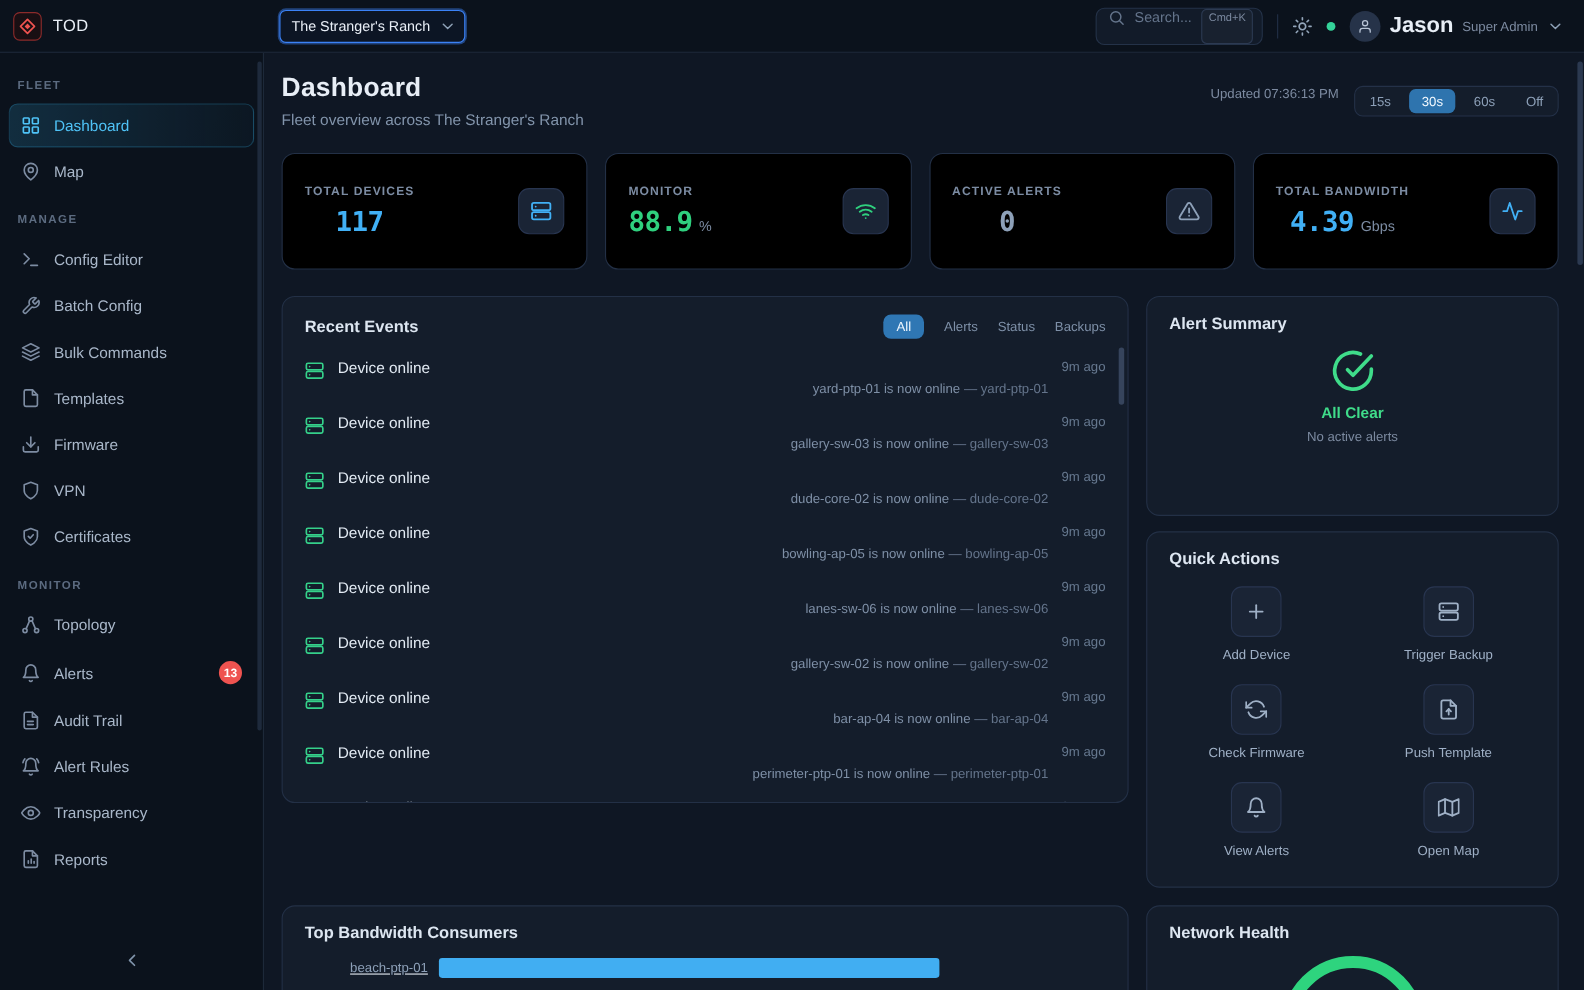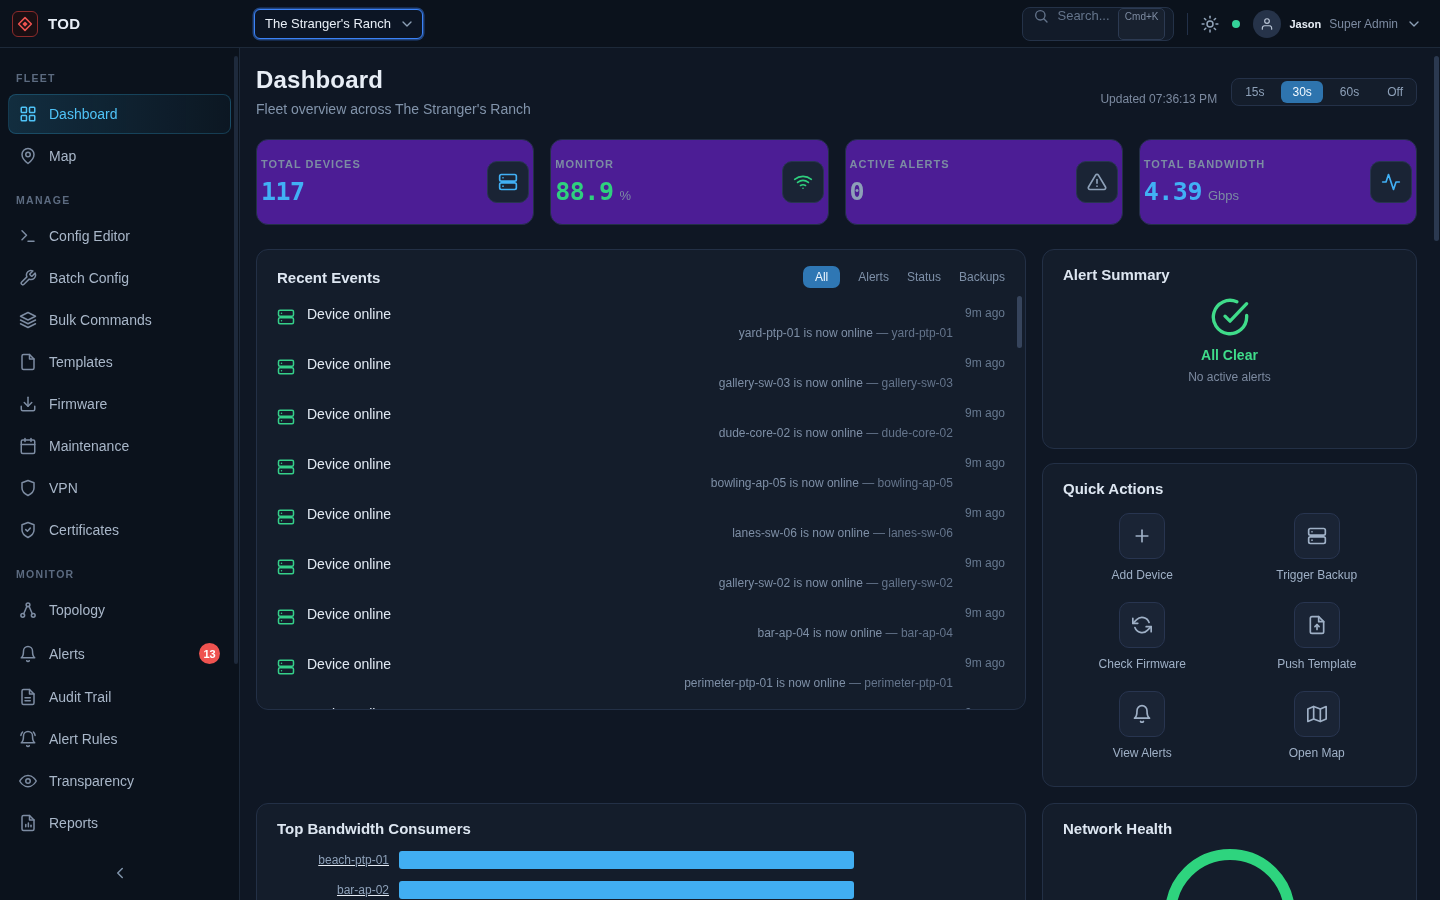--- a/index.html
+++ b/index.html
@@ -22,21 +22,21 @@
     display: flex; align-items: center;
     background: #0b121c; border-bottom: 1px solid #1d2939; z-index: 5;
   }
   .topbar-left { width: 241px; display: flex; align-items: center; padding-left: 12px; }
   .brand { display: flex; align-items: center; gap: 10px; cursor: pointer; }
   .logo-box {
     width: 26px; height: 26px; border-radius: 6px; border: 1px solid #8c2b2b;
     background: #190f13; color: #ef5350; display: flex; align-items: center;
     justify-content: center; padding: 3px;
   }
-  .app-name { font-weight: 700; font-size: 15px; letter-spacing: .4px; }
+  .app-name { font-weight: 400; font-size: 15px; letter-spacing: .4px; }
   .site-select-wrap { position: relative; margin-left: 13px; }
   .site-select {
     appearance: none; -webkit-appearance: none;
     background: #0c1524; color: #e8eef6;
     border: 1px solid #3b82f6; box-shadow: 0 0 0 1.5px rgba(59,130,246,.45);
     border-radius: 6px; height: 30px; padding: 0 30px 0 10px;
     font-size: 13px; font-family: inherit; cursor: pointer;
   }
   .select-chevron { position: absolute; right: 8px; top: 7px; color: #8da0b6; pointer-events: none; }
   .topbar-right { margin-left: auto; display: flex; align-items: center; gap: 13px; padding-right: 18px; }
@@ -52,21 +52,21 @@
     color: #7c8aa0; font-size: 10px; padding: 2px 6px; border-radius: 5px; white-space: nowrap;
   }
   .v-divider { width: 1px; height: 22px; background: #223048; }
   .tb-icon { color: #93a5ba; cursor: pointer; }
   .status-dot { width: 8px; height: 8px; border-radius: 50%; background: #34d399; }
   .user-menu { display: flex; align-items: center; gap: 8px; cursor: pointer; }
   .avatar {
     width: 28px; height: 28px; border-radius: 50%; background: #263349;
     color: #b9c5d6; display: flex; align-items: center; justify-content: center;
   }
-  .user-name { font-size: 11px; font-weight: 600; }
+  .user-name { font-size: 20px; font-weight: 600; }
   .user-role { font-size: 12px; color: #7c8aa0; }
   .user-menu > .icon:last-child { color: #8da0b6; }
 
   
   .sidebar {
     position: fixed; top: 48px; left: 0; bottom: 0; width: 240px;
     background: #0b121c; border-right: 1px solid #1d2939; padding-top: 8px;
   }
   .nav-section { font-size: 10.5px; font-weight: 700; letter-spacing: 1.3px; color: #5c6b80; padding: 16px 16px 8px; }
   .nav-item {
@@ -92,33 +92,33 @@
   .sidebar-scrollbar { position: absolute; top: 8px; right: 1px; width: 4px; height: 608px; background: #1e2a3c; border-radius: 2px; }
 
   
   .main {
     position: fixed; top: 48px; left: 240px; right: 0; bottom: 0;
     background: #0f1724; padding: 18px 23px 0 16px; overflow: hidden;
   }
   .page-header { display: flex; justify-content: space-between; align-items: center; }
   .page-title { margin: 0; font-size: 24px; font-weight: 700; letter-spacing: .2px; }
   .page-subtitle { margin-top: 7px; font-size: 14px; color: #8294ab; }
-  .header-right { display: flex; align-items: flex-end; gap: 14px; }
+  .header-right { display: flex; align-items: flex-start; gap: 14px; }
   .updated { font-size: 12px; color: #7c8aa0; }
   .segmented { display: flex; gap: 6px; background: #141d2b; border: 1px solid #243148; border-radius: 8px; padding: 2px; }
   .seg-opt { border: none; background: transparent; color: #8da0b8; font-size: 12px; font-family: inherit; padding: 4px 11px; border-radius: 6px; cursor: pointer; }
   .seg-opt.active { background: #2e74ae; color: #f2f9ff; }
 
   .stats-row { display: grid; grid-template-columns: repeat(4, 1fr); gap: 16px; margin-top: 22px; }
   .stat-card {
-    background: #4c1d95; border: 1px solid #233046; border-radius: 12px; height: 86px;
-    padding: 0 4px; display: flex; align-items: center; justify-content: space-between;
+    background: #000000; border: 1px solid #233046; border-radius: 12px; height: 106px;
+    padding: 0 20px; display: flex; align-items: center; justify-content: space-between;
   }
   .stat-label { font-size: 11px; font-weight: 700; letter-spacing: 1px; color: #7c8ca3; }
-  .stat-value-row { margin-top: 7px; display: flex; align-items: baseline; gap: 6px; }
+  .stat-value-row { margin-top: 7px; display: flex; align-items: baseline; gap: 6px; justify-content: center; }
   .stat-value { font-family: "DejaVu Sans Mono", monospace; font-size: 25px; font-weight: 700; letter-spacing: -.5px; }
   .stat-unit { font-size: 13px; color: #7c8ca3; }
   .stat-icon-box {
     width: 42px; height: 42px; border-radius: 10px; background: #1a2435;
     border: 1px solid #283550; display: flex; align-items: center; justify-content: center;
   }
 
   .content-grid { display: grid; grid-template-columns: 1fr 375px; gap: 16px; margin-top: 24px; align-items: start; }
   .panel { background: #141d2b; border: 1px solid #233046; border-radius: 12px; }
   .panel-title { margin: 0; font-size: 15px; font-weight: 600; color: #dde6f1; }
@@ -303,31 +303,20 @@
             <path d="M21 15v4a2 2 0 0 1-2 2H5a2 2 0 0 1-2-2v-4"></path>
             <polyline points="7 10 12 15 17 10"></polyline>
             <line x1="12" y1="15" x2="12" y2="3"></line>
           </svg>
         </span>
         <span class="nav-label">Firmware</span>
       </div>
       <div class="nav-item">
         <span class="icon" style="width:18px;height:18px">
           <svg viewBox="0 0 24 24" width="100%" height="100%" fill="none" stroke="currentColor" stroke-width="2" stroke-linecap="round" stroke-linejoin="round">
-            <rect x="3" y="4" width="18" height="18" rx="2"></rect>
-            <line x1="16" y1="2" x2="16" y2="6"></line>
-            <line x1="8" y1="2" x2="8" y2="6"></line>
-            <line x1="3" y1="10" x2="21" y2="10"></line>
-          </svg>
-        </span>
-        <span class="nav-label">Maintenance</span>
-      </div>
-      <div class="nav-item">
-        <span class="icon" style="width:18px;height:18px">
-          <svg viewBox="0 0 24 24" width="100%" height="100%" fill="none" stroke="currentColor" stroke-width="2" stroke-linecap="round" stroke-linejoin="round">
             <path d="M12 22s8-4 8-10V5l-8-3-8 3v7c0 6 8 10 8 10z"></path>
           </svg>
         </span>
         <span class="nav-label">VPN</span>
       </div>
       <div class="nav-item">
         <span class="icon" style="width:18px;height:18px">
           <svg viewBox="0 0 24 24" width="100%" height="100%" fill="none" stroke="currentColor" stroke-width="2" stroke-linecap="round" stroke-linejoin="round">
             <path d="M12 22s8-4 8-10V5l-8-3-8 3v7c0 6 8 10 8 10z"></path>
             <polyline points="9 11.5 11.2 13.7 15 9.5"></polyline>

